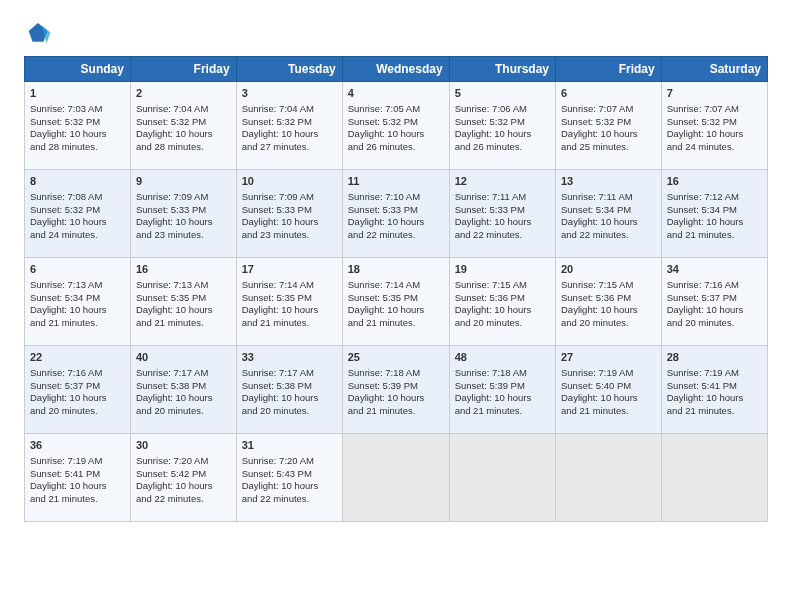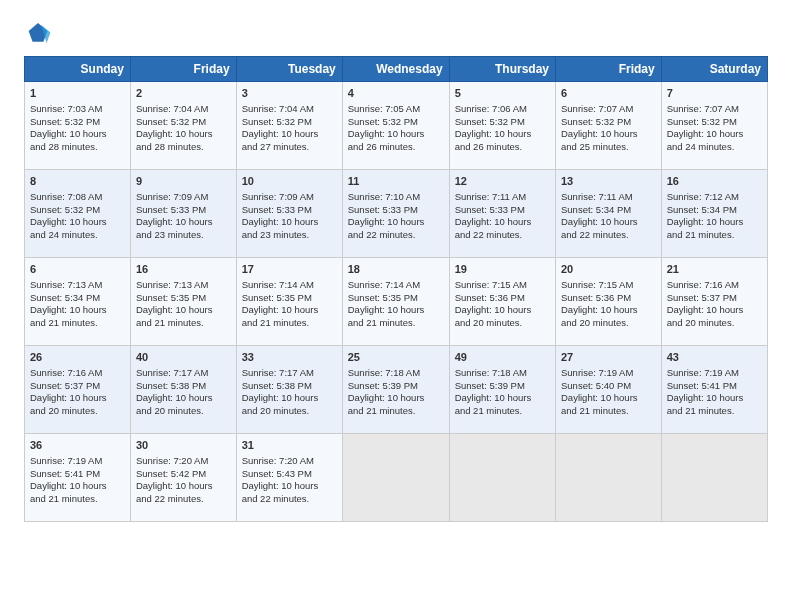--- a/index.html
+++ b/index.html
@@ -142,30 +142,30 @@
           <td><span class="day-num">13</span>Sunrise: 7:11 AM<br>Sunset: 5:34 PM<br>Daylight: 10 hours<br>and 22 minutes.<br></td>
           <td><span class="day-num">16</span>Sunrise: 7:12 AM<br>Sunset: 5:34 PM<br>Daylight: 10 hours<br>and 21 minutes.<br></td>
         </tr>
         <tr>
           <td><span class="day-num">6</span>Sunrise: 7:13 AM<br>Sunset: 5:34 PM<br>Daylight: 10 hours<br>and 21 minutes.<br></td>
           <td><span class="day-num">16</span>Sunrise: 7:13 AM<br>Sunset: 5:35 PM<br>Daylight: 10 hours<br>and 21 minutes.<br></td>
           <td><span class="day-num">17</span>Sunrise: 7:14 AM<br>Sunset: 5:35 PM<br>Daylight: 10 hours<br>and 21 minutes.<br></td>
           <td><span class="day-num">18</span>Sunrise: 7:14 AM<br>Sunset: 5:35 PM<br>Daylight: 10 hours<br>and 21 minutes.<br></td>
           <td><span class="day-num">19</span>Sunrise: 7:15 AM<br>Sunset: 5:36 PM<br>Daylight: 10 hours<br>and 20 minutes.<br></td>
           <td><span class="day-num">20</span>Sunrise: 7:15 AM<br>Sunset: 5:36 PM<br>Daylight: 10 hours<br>and 20 minutes.<br></td>
-          <td><span class="day-num">21</span>Sunrise: 7:16 AM<br>Sunset: 5:37 PM<br>Daylight: 10 hours<br>and 20 minutes.<br></td>
+          <td><span class="day-num">34</span>Sunrise: 7:16 AM<br>Sunset: 5:37 PM<br>Daylight: 10 hours<br>and 20 minutes.<br></td>
         </tr>
         <tr>
-          <td><span class="day-num">26</span>Sunrise: 7:16 AM<br>Sunset: 5:37 PM<br>Daylight: 10 hours<br>and 20 minutes.<br></td>
+          <td><span class="day-num">22</span>Sunrise: 7:16 AM<br>Sunset: 5:37 PM<br>Daylight: 10 hours<br>and 20 minutes.<br></td>
           <td><span class="day-num">40</span>Sunrise: 7:17 AM<br>Sunset: 5:38 PM<br>Daylight: 10 hours<br>and 20 minutes.<br></td>
           <td><span class="day-num">33</span>Sunrise: 7:17 AM<br>Sunset: 5:38 PM<br>Daylight: 10 hours<br>and 20 minutes.<br></td>
           <td><span class="day-num">25</span>Sunrise: 7:18 AM<br>Sunset: 5:39 PM<br>Daylight: 10 hours<br>and 21 minutes.<br></td>
-          <td><span class="day-num">49</span>Sunrise: 7:18 AM<br>Sunset: 5:39 PM<br>Daylight: 10 hours<br>and 21 minutes.<br></td>
+          <td><span class="day-num">48</span>Sunrise: 7:18 AM<br>Sunset: 5:39 PM<br>Daylight: 10 hours<br>and 21 minutes.<br></td>
           <td><span class="day-num">27</span>Sunrise: 7:19 AM<br>Sunset: 5:40 PM<br>Daylight: 10 hours<br>and 21 minutes.<br></td>
-          <td><span class="day-num">43</span>Sunrise: 7:19 AM<br>Sunset: 5:41 PM<br>Daylight: 10 hours<br>and 21 minutes.<br></td>
+          <td><span class="day-num">28</span>Sunrise: 7:19 AM<br>Sunset: 5:41 PM<br>Daylight: 10 hours<br>and 21 minutes.<br></td>
         </tr>
         <tr>
           <td><span class="day-num">36</span>Sunrise: 7:19 AM<br>Sunset: 5:41 PM<br>Daylight: 10 hours<br>and 21 minutes.<br></td>
           <td><span class="day-num">30</span>Sunrise: 7:20 AM<br>Sunset: 5:42 PM<br>Daylight: 10 hours<br>and 22 minutes.<br></td>
           <td><span class="day-num">31</span>Sunrise: 7:20 AM<br>Sunset: 5:43 PM<br>Daylight: 10 hours<br>and 22 minutes.<br></td>
           <td class="day-empty"></td>
           <td class="day-empty"></td>
           <td class="day-empty"></td>
           <td class="day-empty"></td>
         </tr>

